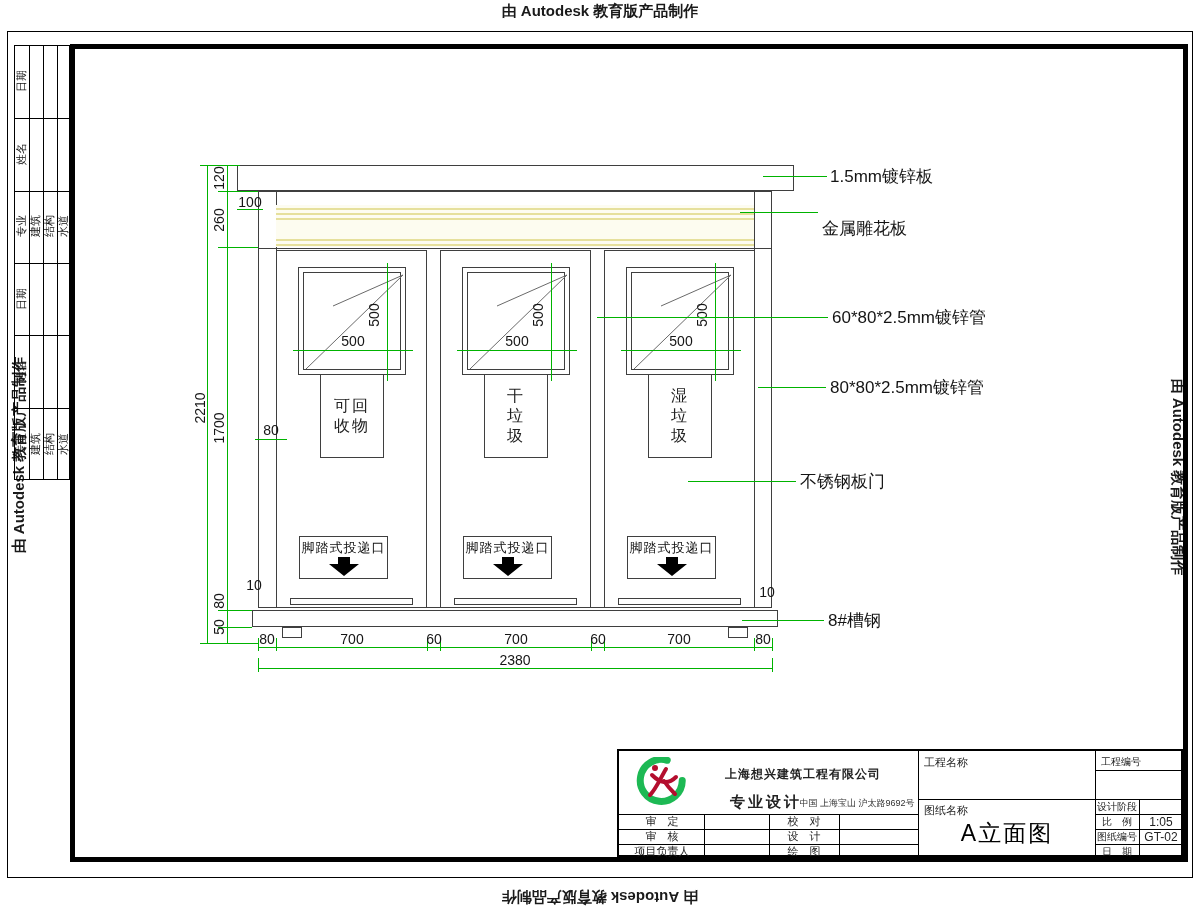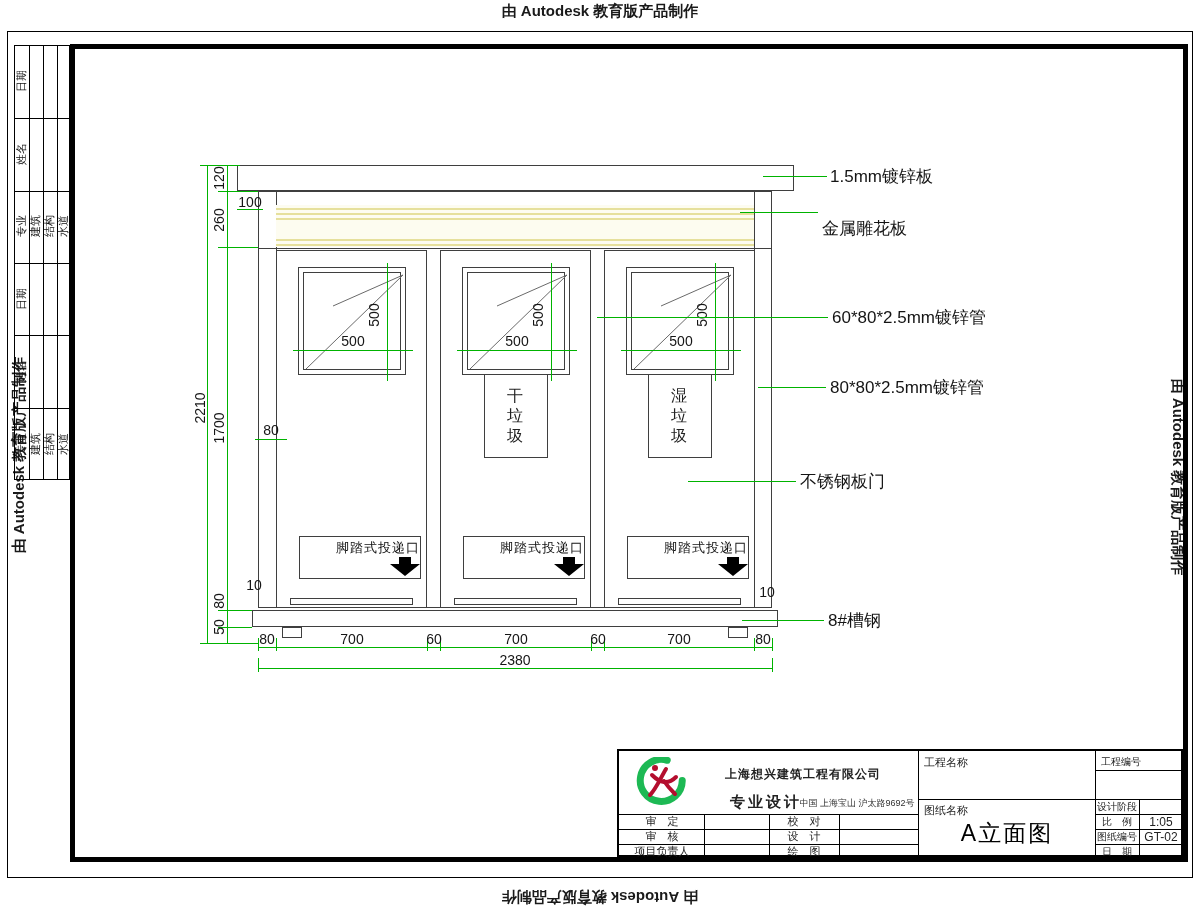--- a/index.html
+++ b/index.html
@@ -27,21 +27,21 @@
   .cap{position:absolute;left:237px;top:165px;width:557px;height:26px;border:1px solid #3f3f3f;box-sizing:border-box;background:#fff;}
   .bodybox{position:absolute;left:258px;top:191px;width:514px;height:417px;border:1px solid #3f3f3f;box-sizing:border-box;}
   .band{position:absolute;left:276px;top:205px;width:478px;height:42px;background:#fdfcf0;}
   .stripe{position:absolute;left:276px;width:478px;height:2px;background:#e6e09c;}
   .door{position:absolute;top:250px;width:151px;height:358px;border:1px solid #3f3f3f;box-sizing:border-box;background:#fff;}
   .win{position:absolute;left:21px;top:16px;width:108px;height:108px;border:1px solid #3f3f3f;box-sizing:border-box;}
   .win-inner{position:absolute;left:4px;top:4px;right:4px;bottom:4px;border:1px solid #3f3f3f;}
   .plate{position:absolute;left:43px;top:123px;width:64px;height:84px;border:1px solid #3f3f3f;box-sizing:border-box;
          display:flex;flex-direction:column;align-items:center;justify-content:center;
          font-size:16px;line-height:1.25;color:#222;letter-spacing:2px;}
-  .pedal{position:absolute;left:22px;top:285px;width:122px;height:43px;border:1px solid #3f3f3f;box-sizing:border-box;text-align:right;}
+  .pedal{position:absolute;left:22px;top:285px;width:89px;height:43px;border:1px solid #3f3f3f;box-sizing:border-box;text-align:center;}
   .pedal .ptxt{font-size:13px;color:#111;display:block;margin-top:2px;letter-spacing:1px;}
   .vent{position:absolute;left:13px;top:347px;width:123px;height:7px;border:1px solid #3f3f3f;box-sizing:border-box;}
   .base{position:absolute;left:252px;top:610px;width:526px;height:17px;border:1px solid #3f3f3f;box-sizing:border-box;}
   .foot{position:absolute;top:627px;width:20px;height:11px;border:1px solid #3f3f3f;box-sizing:border-box;}
   
   .tblock{position:absolute;left:617px;top:749px;width:566px;height:108px;border:2px solid #000;box-sizing:border-box;background:#fff;}
   .tblock .v{position:absolute;top:0;bottom:0;width:1px;background:#000;}
   .tblock .h{position:absolute;height:1px;background:#000;}
   .tb-small{position:absolute;font-size:11px;color:#222;white-space:nowrap;}
   .tb-cell{position:absolute;font-size:11px;color:#222;white-space:nowrap;transform:translate(-50%,-50%);}
@@ -101,20 +101,24 @@
       <div class="win-inner"></div>
       <svg style="position:absolute;left:0;top:0;" width="108" height="108">
         <line x1="7" y1="101" x2="104" y2="7" stroke="#6a6a6a" stroke-width="1"></line>
         <line x1="34" y1="38" x2="104" y2="7" stroke="#6a6a6a" stroke-width="1"></line>
       </svg>
     </div>
     <div class="gline" style="left:110px;top:12px;width:1px;height:118px;"></div>
     <div class="gline" style="left:16px;top:99px;width:120px;height:1px;"></div>
     <div class="lbl dim" style="left:76px;top:90px;">500</div>
     <div class="rlbl dim" style="left:97px;top:64px;">500</div>
+    <div class="plate">
+      <span>可回</span>
+      <span>收物</span>
+    </div>
     <div class="pedal">
       <span class="ptxt">脚踏式投递口</span>
       <svg width="30" height="19">
           <polygon points="9,0 21,0 21,7 30,7 15,19 0,7 9,7" fill="#000"></polygon>
         </svg>
     </div>
     <div class="vent"></div>
   </div>
 
   <div class="door" style="left:440px;">

